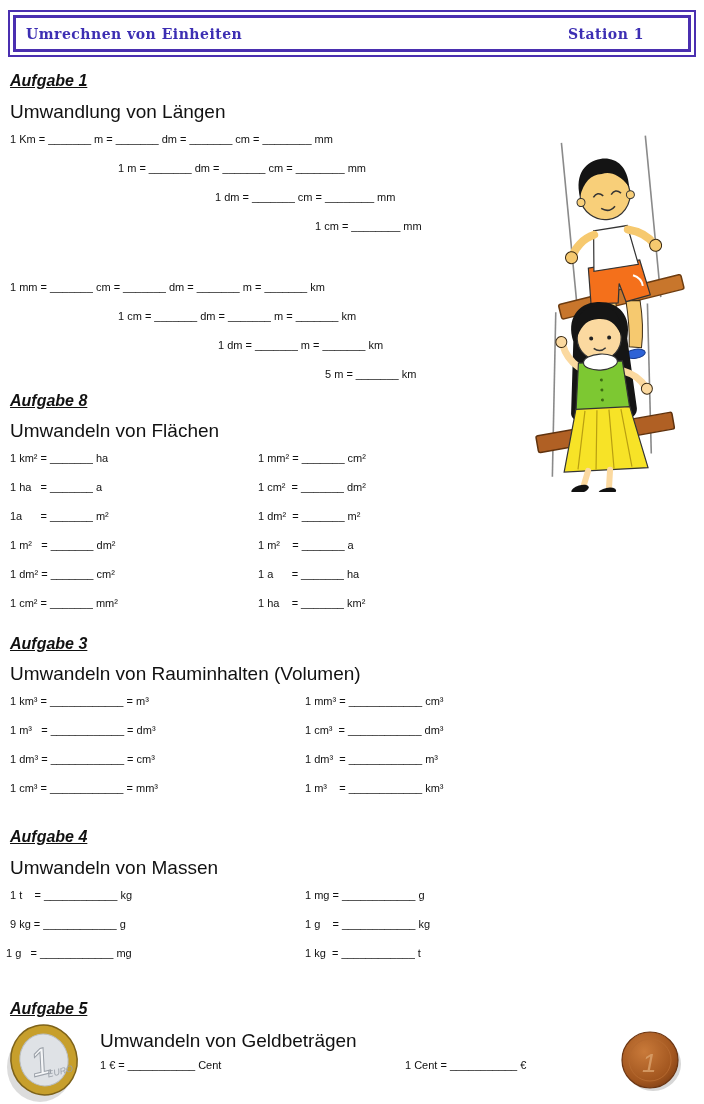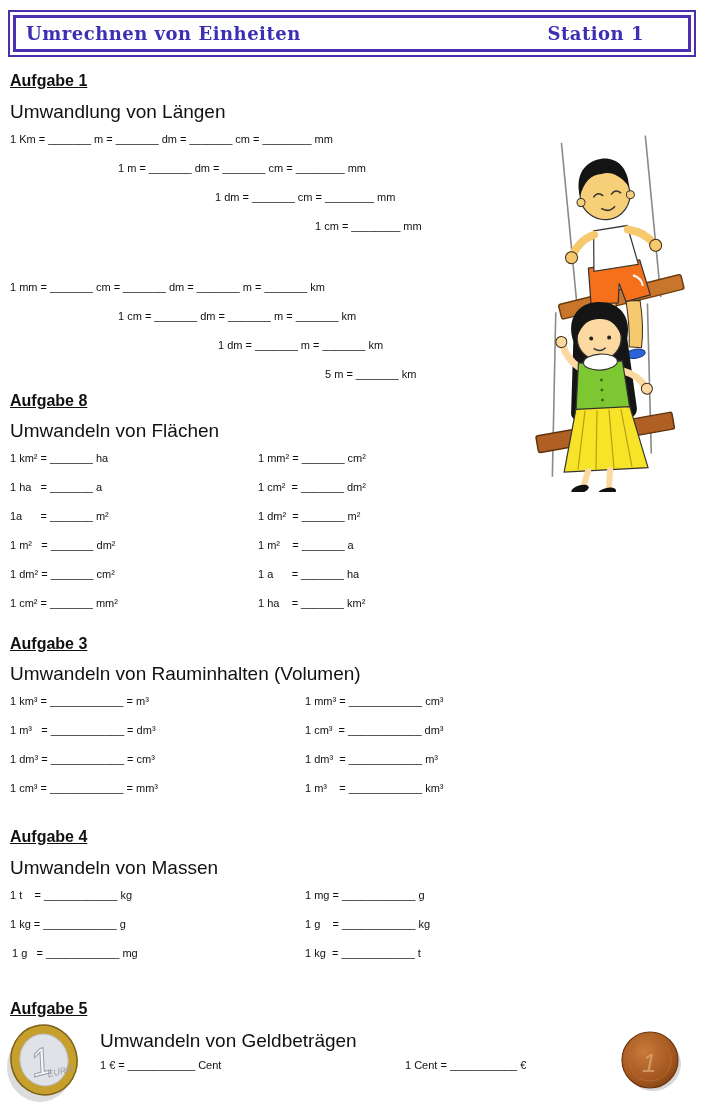--- a/index.html
+++ b/index.html
@@ -10,26 +10,26 @@
   .header-outer {
     position:absolute; left:8px; top:10px; width:688px; height:47px;
     border:2px solid #4a2fb0; box-sizing:border-box; padding:3px;
   }
   .header-inner {
     width:100%; height:100%; border:3px solid #4a2fb0; box-sizing:border-box;
     display:flex; align-items:center; justify-content:space-between;
     padding:0 44px 0 10px;
   }
   .header-title, .header-station {
-    font-family:"DejaVu Serif", serif; font-weight:700; font-size:18px;
+    font-family:"DejaVu Serif", serif; font-weight:700; font-size:14px;
     color:#3d2fb3; letter-spacing:0.5px; white-space:nowrap;
   }
   .heading {
     position:absolute; font-size:16px; font-weight:bold;
-    text-decoration:underline; white-space:pre;
+    text-decoration:underline; white-space:pre;font-style:italic;
   }
   .subtitle { position:absolute; font-size:19px; white-space:pre; }
   .line { position:absolute; font-size:11px; white-space:pre; line-height:18px; }
   svg { position:absolute; }
   svg text { font-family:"Liberation Sans", sans-serif; }
 </style>
 </head>
 <body>
 
 <div class="page">
@@ -81,22 +81,22 @@
     <div class="line" style="left:305px; top:692px">1 mm³ = ____________ cm³</div>
     <div class="line" style="left:305px; top:721px">1 cm³  = ____________ dm³</div>
     <div class="line" style="left:305px; top:750px">1 dm³  = ____________ m³</div>
     <div class="line" style="left:305px; top:779px">1 m³    = ____________ km³</div>
   </section>
 
   <section>
     <div class="heading" style="left:10px; top:828px">Aufgabe 4</div>
     <div class="subtitle" style="left:10px; top:857px">Umwandeln von Massen</div>
     <div class="line" style="left:10px; top:886px">1 t    = ____________ kg</div>
-    <div class="line" style="left:10px; top:915px">1 kg = ____________ g</div>
-    <div class="line" style="left:12px; top:944px">1 g   = ____________ mg</div>
+    <div class="line" style="left:10px; top:915px">9 kg = ____________ g</div>
+    <div class="line" style="left:6px; top:944px">1 g   = ____________ mg</div>
     <div class="line" style="left:305px; top:886px">1 mg = ____________ g</div>
     <div class="line" style="left:305px; top:915px">1 g    = ____________ kg</div>
     <div class="line" style="left:305px; top:944px">1 kg  = ____________ t</div>
   </section>
 
   <section>
     <div class="heading" style="left:10px; top:1000px">Aufgabe 5</div>
     <div class="subtitle" style="left:100px; top:1030px">Umwandeln von Geldbeträgen</div>
     <div class="line" style="left:100px; top:1056px">1 € = ___________ Cent</div>
     <div class="line" style="left:405px; top:1056px">1 Cent = ___________ €</div>

